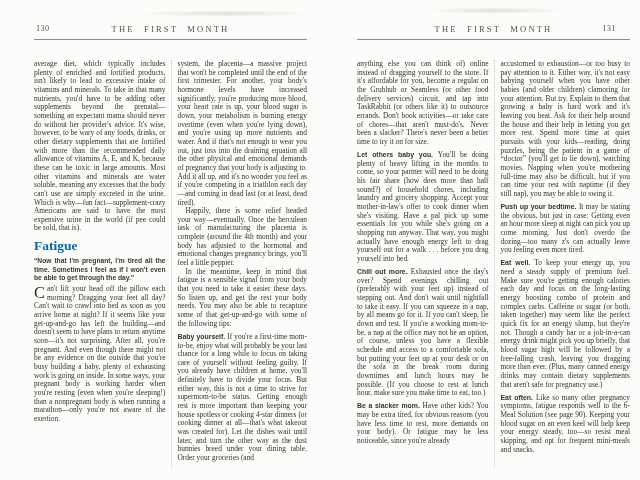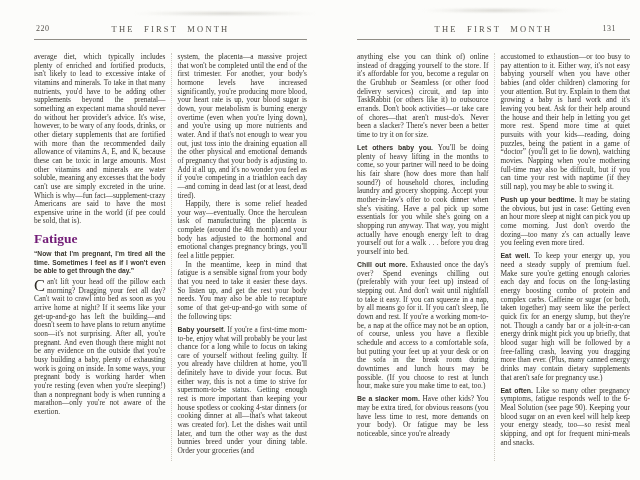--- a/index.html
+++ b/index.html
@@ -20,49 +20,49 @@
   .page.right{left:357px;}
 
   .page-header{position:relative;height:11px;color:#55524c;
     font-size:8.5px;letter-spacing:2.2px;}
   .running-head{position:absolute;left:0;right:0;top:0;text-align:center;word-spacing:5px;}
   .folio{position:absolute;top:0;font-size:8px;letter-spacing:.5px;color:#55524c;}
   .folio-left{left:2px;}
   .folio-right{right:14px;}
   .header-rule{height:1px;background:#908d86;margin-top:4px;}
 
-  .columns{display:flex;margin-top:13px;height:408px;overflow:hidden;}
+  .columns{display:flex;margin-top:20px;height:408px;overflow:hidden;}
   .col{width:50%;overflow:hidden;padding-right:5px;box-sizing:border-box;}
   .col + .col{border-left:1px dotted #ccc8bf;padding-left:6px;padding-right:0;}
 
   .para{margin:0;font-size:7.4px;line-height:8.65px;text-align:justify;
     color:#34312b;}
   .para.indent{text-indent:8px;font-family:Liberation Serif, serif;}
   .para.tip{margin-top:4.5px;}
   .tip-label{font-family:"Liberation Sans", sans-serif;font-weight:bold;font-size:6.9px;}
 
   .section-heading{font-family:"Liberation Serif", serif;font-weight:bold;
-    font-size:13.5px;line-height:14px;margin:6px 0 4px 0;color:#701a75;}
+    font-size:13.5px;line-height:14px;margin:6px 0 4px 0;color:#0369a1;}
 
   .quote{font-family:"Liberation Sans", sans-serif;font-weight:bold;
     font-size:6.7px;line-height:8.5px;margin:0 0 2.5px 0;text-align:justify;color:#3a372f;}
 
   .dropcap{float:left;font-size:16.5px;line-height:14.5px;padding:1px 2px 0 0;color:#2e2b26;}
 </style>
 </head>
 <body>
 
 <div class="scan-edge left"></div>
 <div class="scan-edge right"></div>
 
 <div>
 
   <div class="page left">
     <div class="page-header">
-      <span class="folio folio-left">220</span>
+      <span class="folio folio-left">130</span>
       <span class="running-head">THE FIRST MONTH</span>
     </div>
     <div class="header-rule"></div>
     <div class="columns">
       <div class="col" id="p0c0">
           <p class="para">average diet, which typically includes plenty of enriched and fortified products, isn't likely to lead to excessive intake of vitamins and minerals. To take in that many nutrients, you'd have to be adding other supplements beyond the prenatal—something an expectant mama should never do without her provider's advice. It's wise, however, to be wary of any foods, drinks, or other dietary supplements that are fortified with more than the recommended daily allowance of vitamins A, E, and K, because these can be toxic in large amounts. Most other vitamins and minerals are water soluble, meaning any excesses that the body can't use are simply excreted in the urine. Which is why—fun fact—supplement-crazy Americans are said to have the most expensive urine in the world (if pee could be sold, that is).</p>
           <h2 class="section-heading">Fatigue</h2>
           <p class="quote">“Now that I'm pregnant, I'm tired all the time. Sometimes I feel as if I won't even be able to get through the day.”</p>
           <p class="para"><span class="dropcap">C</span>an't lift your head off the pillow each morning? Dragging your feet all day? Can't wait to crawl into bed as soon as you arrive home at night? If it seems like your get-up-and-go has left the building—and doesn't seem to have plans to return anytime soon—it's not surprising. After all, you're pregnant. And even though there might not be any evidence on the outside that you're busy building a baby, plenty of exhausting work is going on inside. In some ways, your pregnant body is working harder when you're resting (even when you're sleeping!) than a nonpregnant body is when running a marathon—only you're not aware of the exertion.</p>
         </div>

